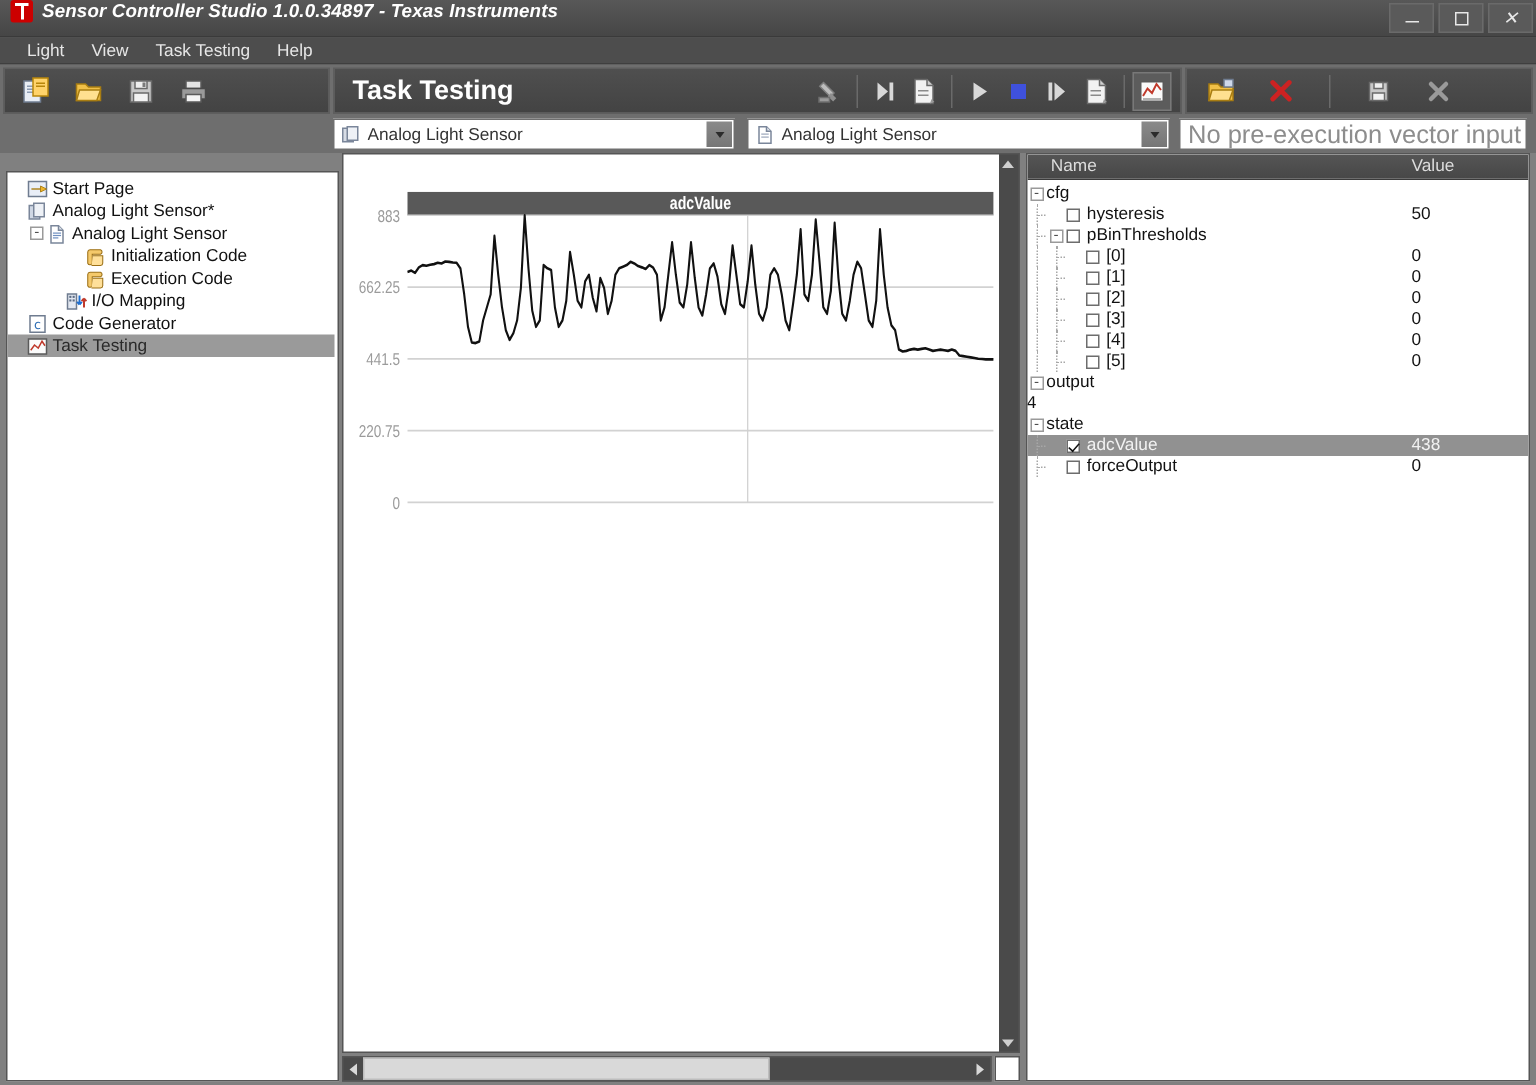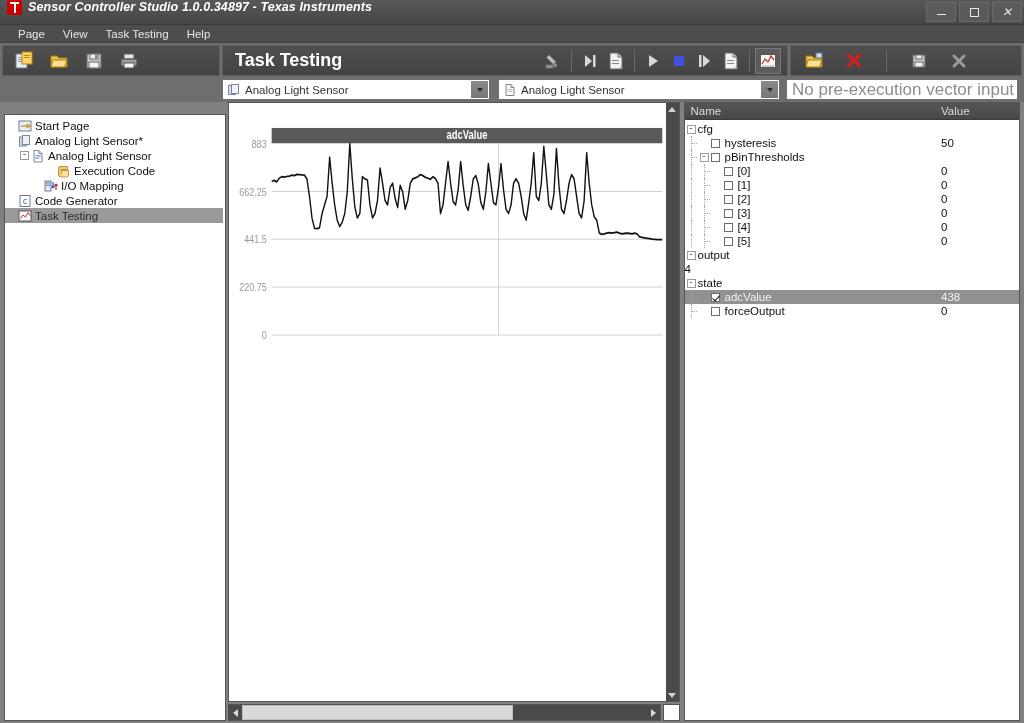--- a/index.html
+++ b/index.html
@@ -145,21 +145,21 @@
   .proppane{
     flex:1 1 auto; margin:0 4px 2px 2px; display:flex; flex-direction:column;
     overflow:hidden; border:1px solid #555; background:#fff;
   }
   .prop-head{
     height:17px;flex:0 0 17px;
     background:linear-gradient(to bottom,#555,#474747);
     display:flex;align-items:center;color:#dcdcdc;font-size:11.5px;
     border-bottom:1px solid #3b3b3b;
   }
-  .prop-head .c1{flex:1 1 auto;padding-left:6px;}
+  .prop-head .c1{flex:1 1 auto;padding-left:16px;}
   .prop-head .c2{width:78px;flex:0 0 78px;}
   .prow{
     display:flex;align-items:center;height:14px;font-size:11.5px;color:#111;
     white-space:nowrap;
   }
   .prow.selected{ background:#919191; color:#f2f2f2; }
   .prow .pname{flex:1 1 auto;display:flex;align-items:center;min-width:0;}
   .prow .pval{width:78px;flex:0 0 78px;}
   .chk{
     width:9px;height:9px;border:1px solid #6d6d6d;background:#fff;margin-right:5px;
@@ -237,21 +237,21 @@
           <span></span>
         </div>
       <div class="win-btn max">
           <span></span>
         </div>
       <div class="win-btn cls">✕</div>
     </div>
   </div>
 
   <div class="menubar">
-    <div class="menu-item">Page</div>
+    <div class="menu-item">Light</div>
     <div class="menu-item">View</div>
     <div class="menu-item">Task Testing</div>
     <div class="menu-item">Help</div>
   </div>
 
   <div class="toolrow">
 
     <div class="tb left">
       <div class="tbtn">
         <svg class="ic" width="20" height="20" viewBox="0 0 20 20">
@@ -432,20 +432,31 @@
               <div class="expander">-</div>
             </div>
             <div class="ticon"><svg viewBox="0 0 14 14" width="14" height="14">
                 <path d="M3 1.5h5l3 3v8.5H3z" fill="#fff" stroke="#7a869a"></path>
                 <path d="M8 1.5v3h3" fill="#dfe4ec" stroke="#7a869a"></path>
                 <rect x="4.3" y="6" width="5.4" height=".8" fill="#6f8fc0"></rect>
                 <rect x="4.3" y="7.6" width="5.4" height=".8" fill="#6f8fc0"></rect>
                 <rect x="4.3" y="9.2" width="3.6" height=".8" fill="#6f8fc0"></rect>
               </svg></div>
             <span>Analog Light Sensor</span>
+          </div>
+          <div class="tnode">
+            <div class="tw" style="border-left: 1px dotted rgb(176, 176, 176); margin-left: 6px; width: 7px; flex: 0 0 7px;"></div>
+            <div class="tw"></div>
+            <div class="tw"></div>
+            <div class="tw"></div>
+            <div class="ticon"><svg viewBox="0 0 14 14" width="14" height="14">
+                <path d="M3 2.5h7a1.6 1.6 0 010 3H4.5v6a1.6 1.6 0 01-3 0V4a1.6 1.6 0 011.5-1.5z" fill="#f4c96b" stroke="#9c7016" stroke-width=".7"></path>
+                <path d="M5 6.5h6.5v5A1.6 1.6 0 0110 13H4" fill="#ffe09a" stroke="#9c7016" stroke-width=".7"></path>
+              </svg></div>
+            <span>Initialization Code</span>
           </div>
           <div class="tnode">
             <div class="tw" style="border-left: 1px dotted rgb(176, 176, 176); margin-left: 6px; width: 7px; flex: 0 0 7px;"></div>
             <div class="tw"></div>
             <div class="tw"></div>
             <div class="tw"></div>
             <div class="ticon"><svg viewBox="0 0 14 14" width="14" height="14">
                 <path d="M3 2.5h7a1.6 1.6 0 010 3H4.5v6a1.6 1.6 0 01-3 0V4a1.6 1.6 0 011.5-1.5z" fill="#f4c96b" stroke="#9c7016" stroke-width=".7"></path>
                 <path d="M5 6.5h6.5v5A1.6 1.6 0 0110 13H4" fill="#ffe09a" stroke="#9c7016" stroke-width=".7"></path>
               </svg></div>

